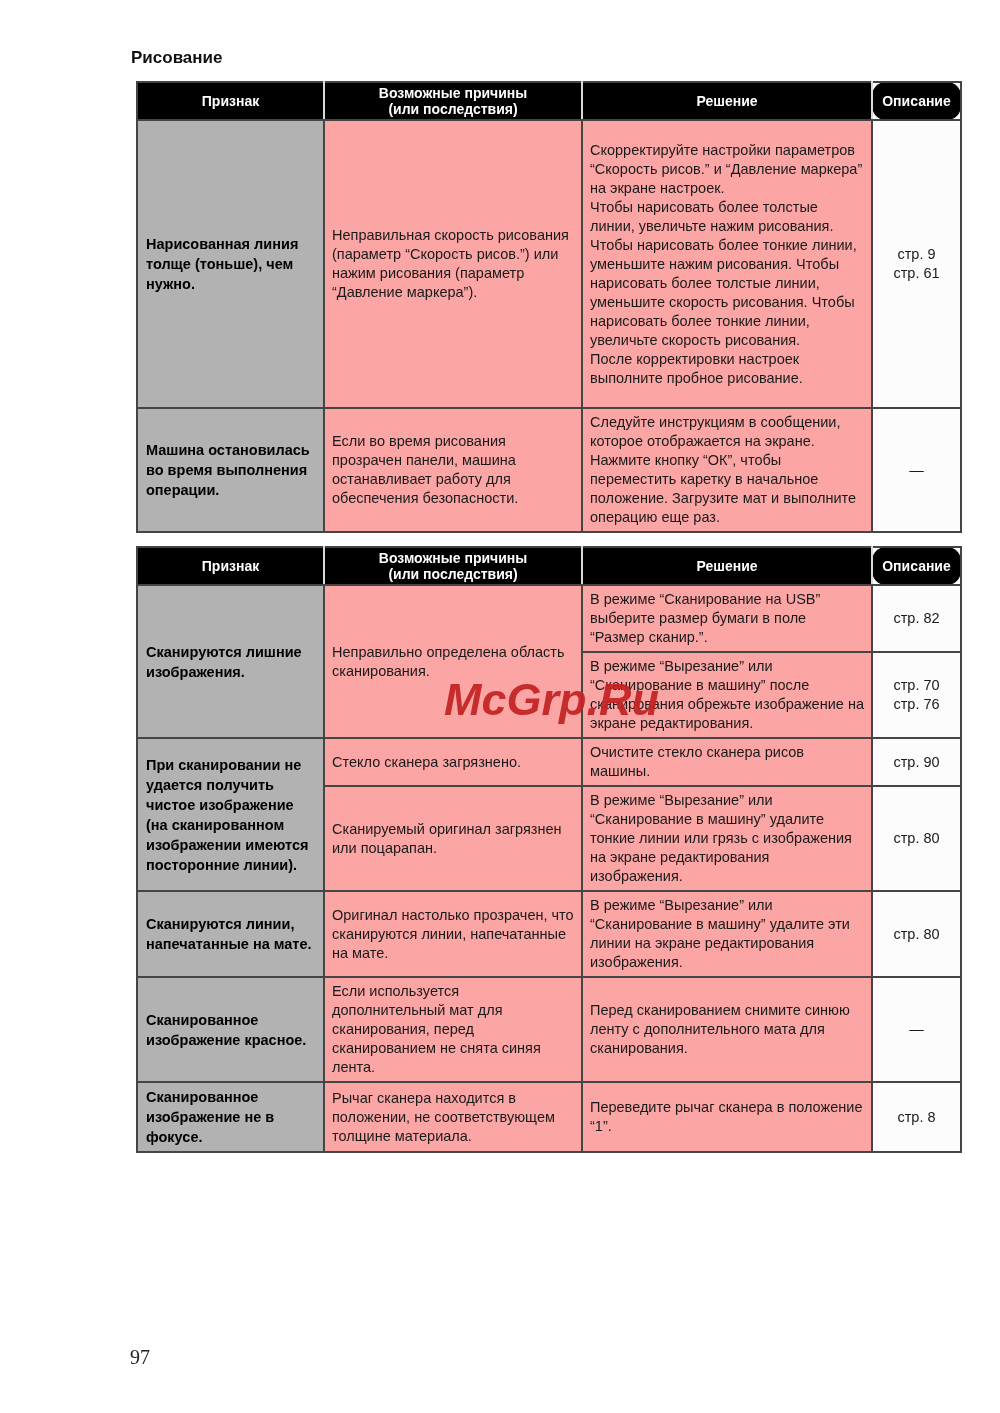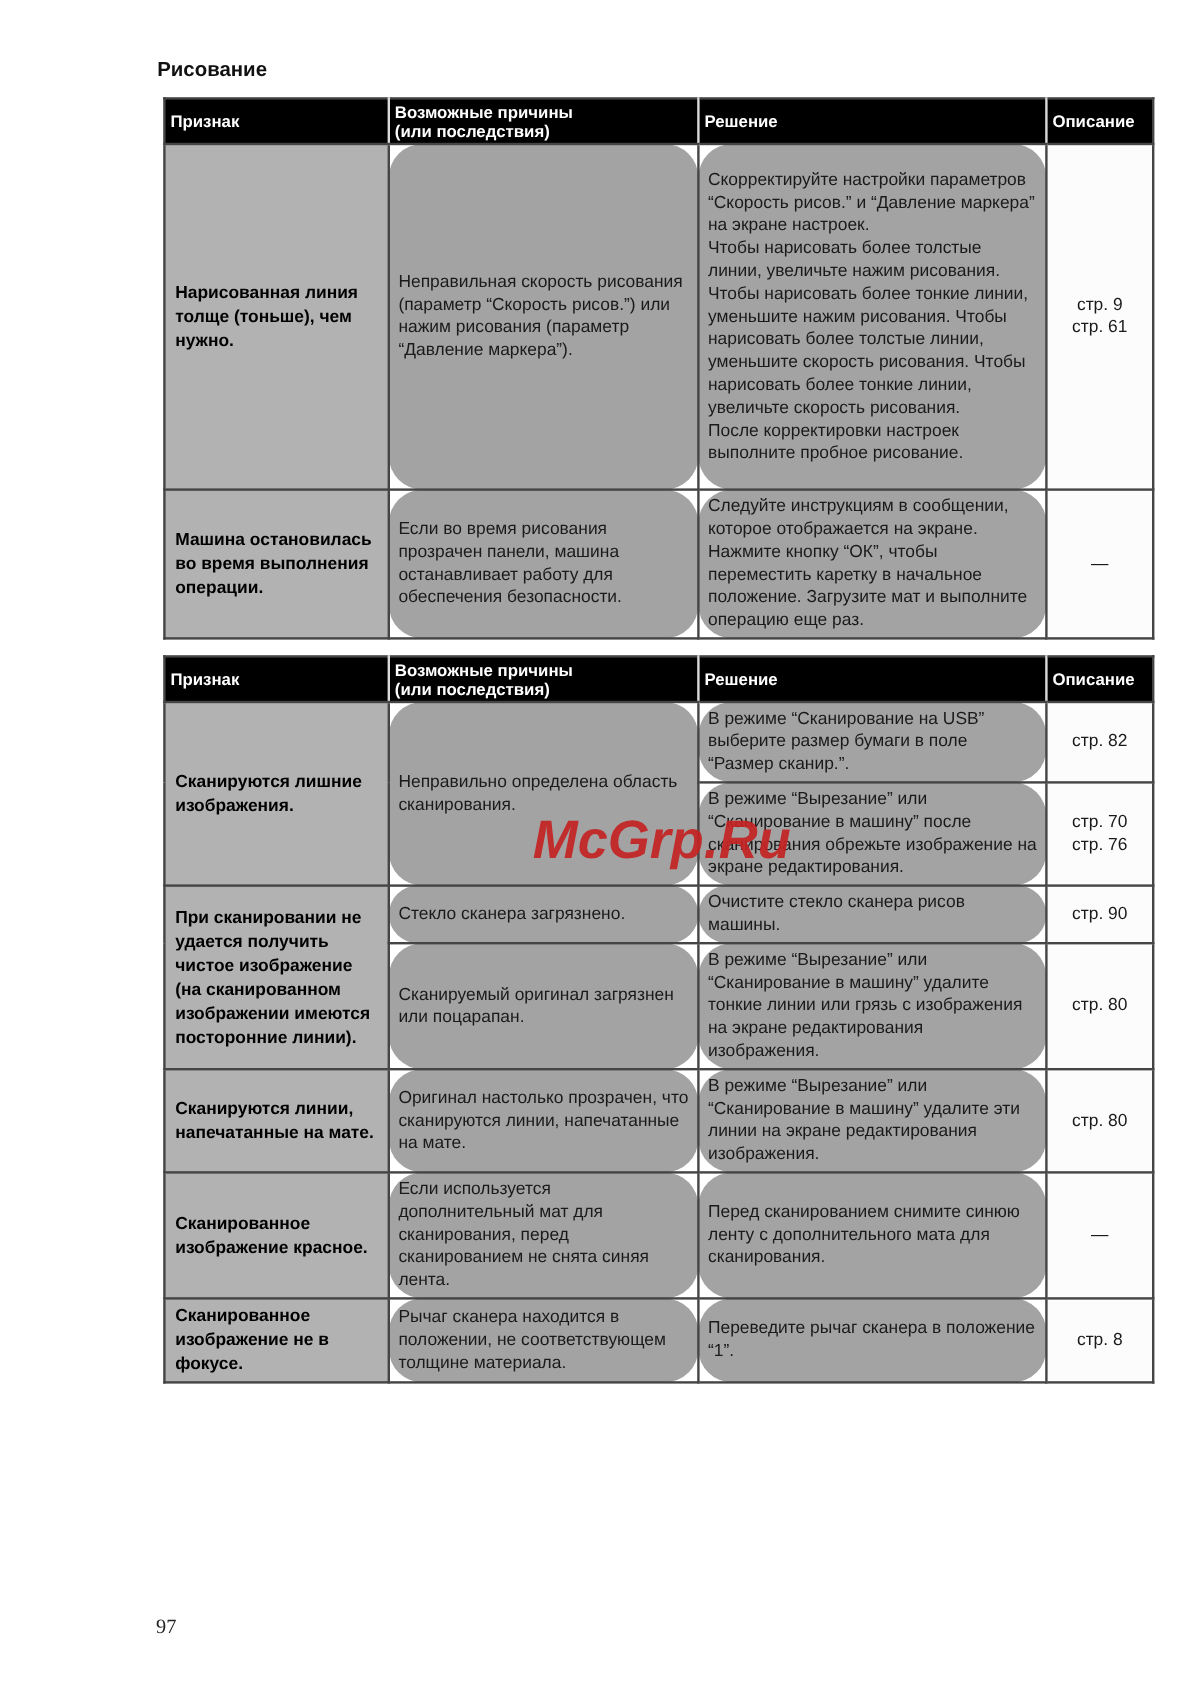--- a/index.html
+++ b/index.html
@@ -12,46 +12,46 @@
     font-size:17px; font-weight:bold; color:#111; margin-left:83px; line-height:20px;
   }
   .title-drawing { padding-top:48px; }
   .title-scanning { margin-top:22px; }
   table.trouble {
     border-collapse:collapse; table-layout:fixed; width:824px; margin-left:88px; margin-top:13px;
   }
   table.trouble th, table.trouble td { border:2px solid #454545; }
   table.trouble thead th {
     background:#000000; color:#ffffff; font-size:14px; font-weight:bold;
-    text-align:left; vertical-align:middle; height:37px; padding:2px 4px;
+    text-align:center; vertical-align:middle; height:37px; padding:2px 4px;
     line-height:16px; white-space:pre-line;
     border-left-color:#d9d9d9; border-right-color:#d9d9d9;
   }
   table.trouble thead th:first-child { border-left-color:#454545; }
-  table.trouble thead th:last-child  { border-right-color:#454545; }
+  table.trouble thead th:last-child  { border-right-color:#454545;border-radius:14px; }
   td.symptom {
     background:#b2b2b2; color:#000; font-weight:bold; font-size:14.5px;
     line-height:20px; padding:4px 8px; vertical-align:middle;
   }
   td.cause, td.solution {
-    background:#a3a3a3; font-size:14.5px; line-height:19px;
-    padding:4px 7px; vertical-align:middle; white-space:pre-line;border-radius:28px;
+    background:#fca5a5; font-size:14.5px; line-height:19px;
+    padding:4px 7px; vertical-align:middle; white-space:pre-line;
   }
   td.desc {
     background:#fcfcfc; font-size:14.5px; line-height:19px; text-align:center;
     vertical-align:middle; white-space:pre-line; padding:2px 3px;
   }
   .watermark {
     position:absolute; left:396px; top:674px; z-index:5;
     font-size:45px; font-weight:bold; font-style:italic;
     color:#c42323; opacity:0.93; letter-spacing:0px; pointer-events:none;
   }
   .page-number {
     position:absolute; left:82px; top:1346px;
-    font-family:"Liberation Serif", serif; font-size:17px; color:#222;
+    font-family:"Liberation Serif", serif; font-size:20px; color:#222;
   }
 </style>
 </head>
 <body>
 
 <div class="page">
 
   <h2 class="section-title title-drawing">Рисование</h2>
 
   <table class="trouble">

